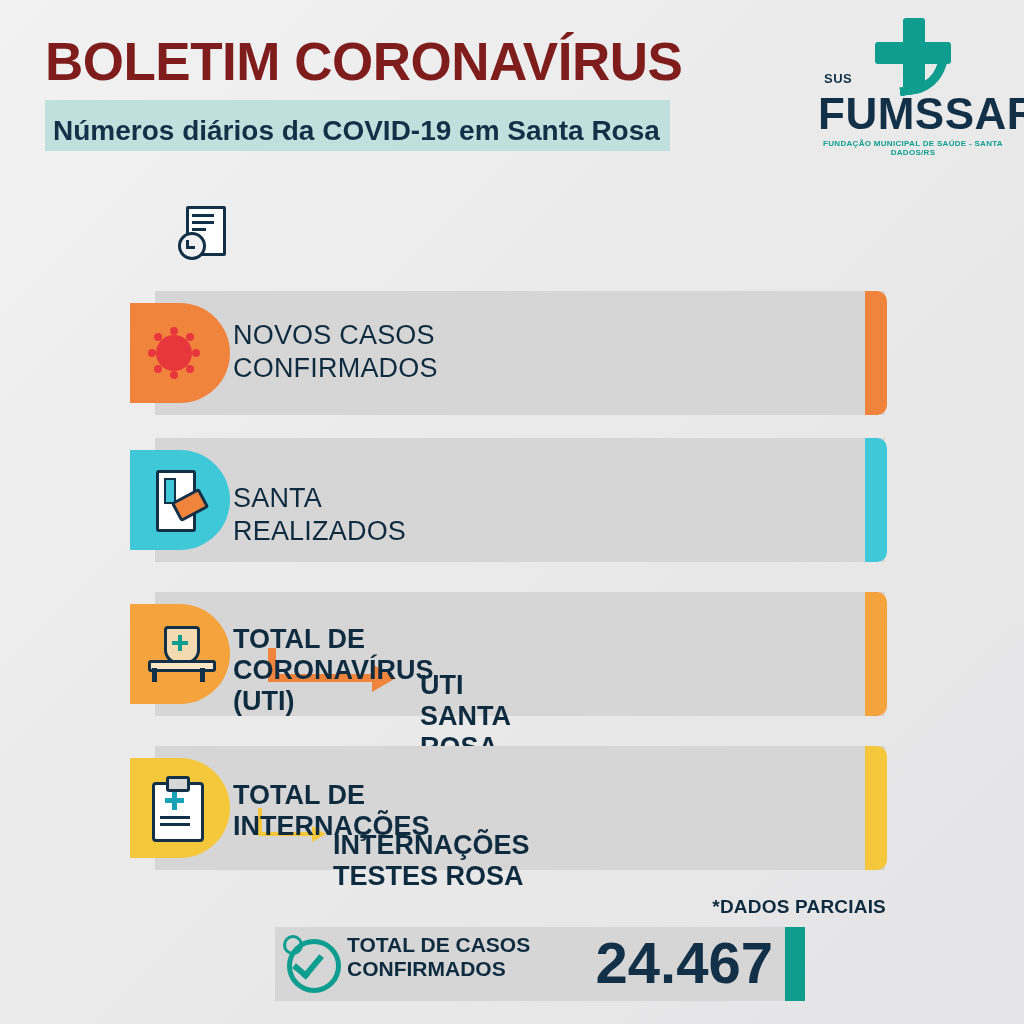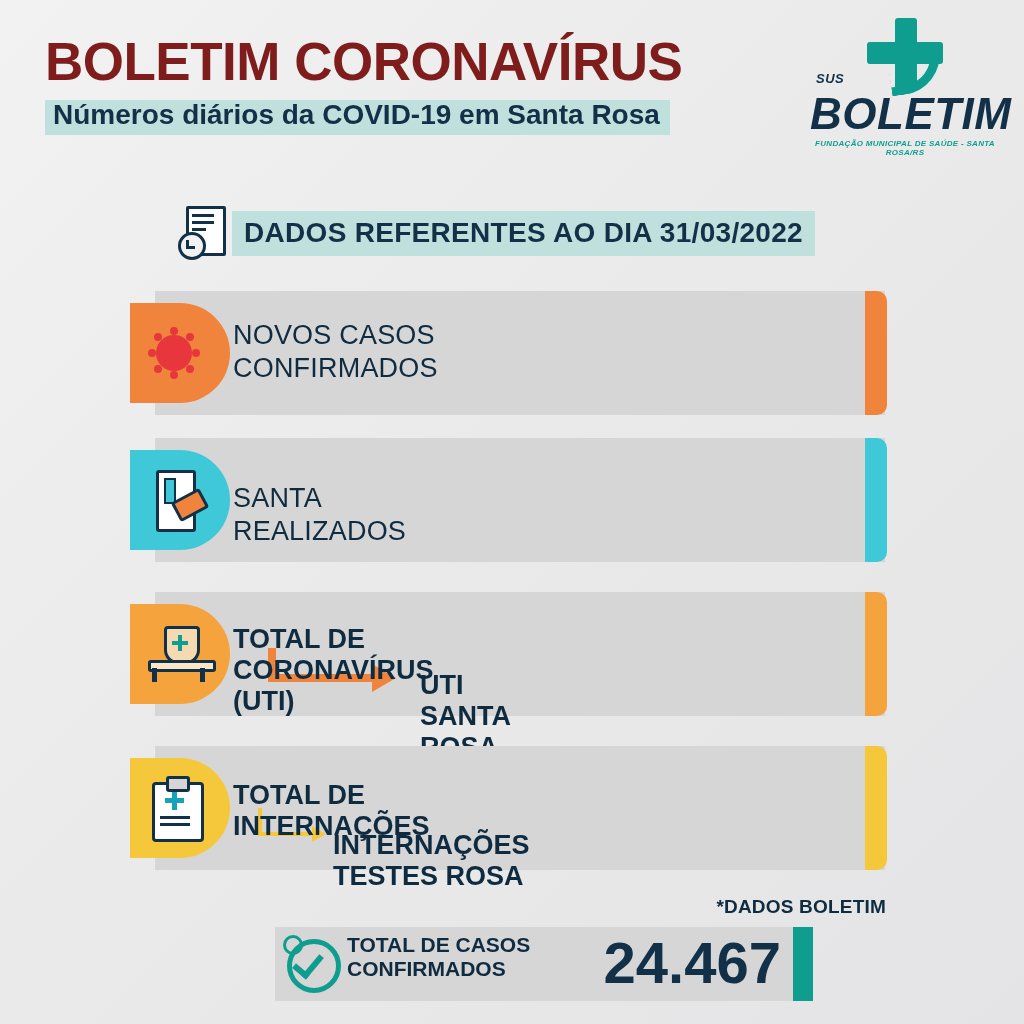--- a/index.html
+++ b/index.html
@@ -28,38 +28,37 @@
     color: #7f1d1d;
     letter-spacing: -0.5px;
     line-height: 1.05;
     margin: 0;
     white-space: nowrap;
   }
   .subtitle-wrap {
     margin-top: 10px;
     display: inline-block;
     background: #bfe0dc;
-    padding: 0 10px 5px 8px;
+    padding: 16px 10px 5px 8px;
   }
   .subtitle {
     font-size: 28px;
     font-weight: bold;
     color: #123047;
     line-height: 1.1;
     white-space: nowrap;
   }
 
   
   .logo {
     position: absolute;
     top: 18px;
-    right: 24px;
+    right: 16px;
     width: 190px;
     text-align: center;
-    font-style: italic;
   }
   .cross-wrap {
     position: relative;
     height: 72px;
   }
   .cross {
     position: absolute;
     left: 50%;
     top: 0;
     transform: translateX(-50%);
@@ -501,21 +500,20 @@
   }
 
   
   .total {
     position: absolute;
     top: 927px;
     left: 275px;
     width: 510px;
     height: 74px;
     background: #d6d6d6;
-    padding-left: 8px;
   }
   .total .capright {
     position: absolute;
     right: -20px;
     top: 0;
     width: 20px;
     height: 74px;
     background: #0e9d8f;
   }
   .check {
@@ -592,33 +590,32 @@
 
 <div class="logo">
   <div class="cross-wrap">
     <div class="cross">
       <div class="bar-v"></div>
       <div class="bar-h"></div>
       <div class="swoosh"></div>
     </div>
     <div class="sus-label">SUS</div>
   </div>
-  <div class="logo-name">BOLETIM</div>
-  <div class="logo-tag">FUNDAÇÃO MUNICIPAL DE SAÚDE - SANTA ROSA/RS</div>
+  <div class="logo-name">FUMSSAR</div>
+  <div class="logo-tag">FUNDAÇÃO MUNICIPAL DE SAÚDE - SANTA DADOS/RS</div>
 </div>
 
 <div class="date-row">
   <div class="doc-icon">
     <div class="sheet"></div>
     <div class="line l1"></div>
     <div class="line l2"></div>
     <div class="line l3"></div>
     <div class="circ"></div>
   </div>
-  <div class="date-text">DADOS REFERENTES AO DIA 31/03/2022</div>
 </div>
 
 <div class="row" id="row1">
   <div class="bar"></div>
   <div class="capright"></div>
   <div class="badge">
     <div class="virus">
       <div class="body"></div>
       <div class="sp" style="left:22px;top:0px;"></div>
       <div class="sp" style="left:22px;top:44px;"></div>
@@ -688,21 +685,21 @@
   <div class="arrow-small">
     <div class="v"></div>
     <div class="h"></div>
     <div class="head"></div>
   </div>
   <div class="label-main">TOTAL DE INTERNAÇÕES</div>
   <div class="label-sub">INTERNAÇÕES TESTES ROSA</div>
 
 </div>
 
-<div class="partial">*DADOS BOLETIM</div>
+<div class="partial">*DADOS PARCIAIS</div>
 
 <div class="total">
   <div class="capright"></div>
   <div class="check">
     <div class="ring"></div>
     <div class="tick"></div>
     <div class="gear"></div>
   </div>
   <div class="t-label">
     <div>TOTAL DE CASOS</div>

